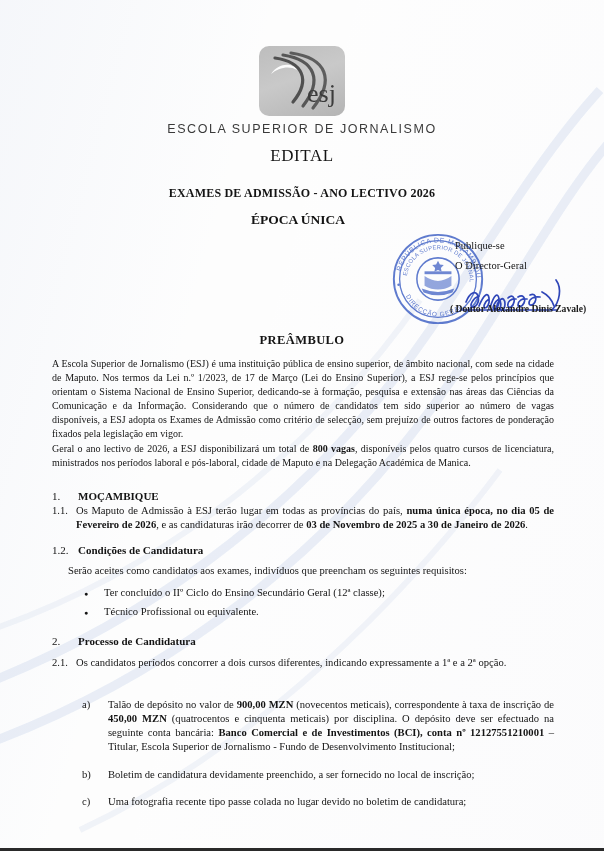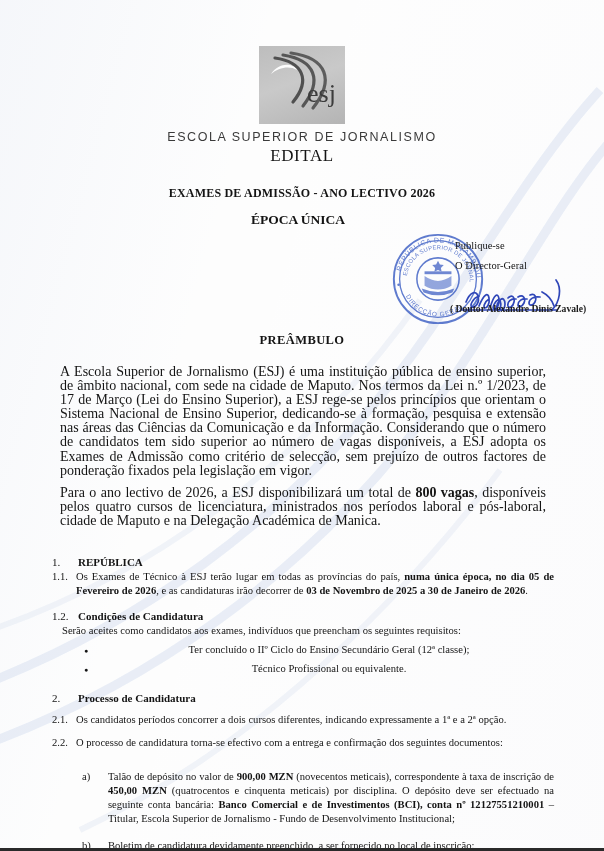--- a/index.html
+++ b/index.html
@@ -41,24 +41,25 @@
   .logo-wrap {
     position: absolute;
     top: 46px;
     left: 0;
     right: 0;
     text-align: center;
   }
   .logo-box {
     display: inline-block;
     width: 86px;
-    height: 78px;
+    height: 70px;
     position: relative;
     background: linear-gradient(160deg,#bdbdbd 0%, #c9c9c9 45%, #b4b4b4 100%);
     vertical-align: top;
+    border-radius: 10px;
   }
   .logo-box svg { display:block; }
 
   .school-name {
     margin-top: 6px;
     text-align: center;
     font-family: "Liberation Sans", "DejaVu Sans", sans-serif;
     font-size: 12.5px;
     letter-spacing: 1.55px;
     color: #3a3a3a;
@@ -138,25 +139,25 @@
     letter-spacing: 0.4px;
   }
 
   .content {
     position: absolute;
     left: 52px;
     top: 357px;
     width: 502px;
   }
   .para {
-    font-size: 14px;
+    font-size: 10px;
     line-height: 14.1px;
     text-align: justify;
     text-justify: inter-word;
-    margin: 8px;
+    margin: 0;
   }
 
   .sect-num-head {
     display: flex;
     font-size: 11px;
     font-weight: bold;
     margin: 0;
   }
   .sect-num-head .num { width: 26px; flex: none; font-weight: normal; }
 
@@ -165,36 +166,35 @@
     font-size: 10.6px;
     line-height: 14.1px;
     margin: 0;
   }
   .numbered .num { width: 24px; flex: none; font-family: Liberation Serif, serif; }
   .numbered .txt { flex: 1; text-align: justify; }
 
   .plain-indent {
     font-size: 10.6px;
     line-height: 14.1px;
-    margin: 2px;
+    margin: 8px;
     padding-left: 8px;
   }
 
   ul.bullets {
     margin: 0;
     padding: 0;
     list-style: none;
   }
   ul.bullets li {
     font-size: 10.6px;
     line-height: 14px;
     padding-left: 52px;
     position: relative;
     margin-top: 5px;
-    text-align: center;
   }
   ul.bullets li:before {
     content: "\25CF";
     position: absolute;
     left: 32px;
     font-size: 7px;
     top: 1px;
   }
 
   .lettered {
@@ -302,32 +302,32 @@
   </svg>
 
   <div class="sig-name">( Doutor Alexandre Dinis Zavale)</div>
 
   <div class="preambulo-head">PREÂMBULO</div>
 
   <div class="content">
 
     <p class="para">A Escola Superior de Jornalismo (ESJ) é uma instituição pública de ensino superior, de âmbito nacional, com sede na cidade de Maputo. Nos termos da Lei n.º 1/2023, de 17 de Março (Lei do Ensino Superior), a ESJ rege-se pelos princípios que orientam o Sistema Nacional de Ensino Superior, dedicando-se à formação, pesquisa e extensão nas áreas das Ciências da Comunicação e da Informação. Considerando que o número de candidatos tem sido superior ao número de vagas disponíveis, a ESJ adopta os Exames de Admissão como critério de selecção, sem prejuízo de outros factores de ponderação fixados pela legislação em vigor.</p>
 
-    <p class="para"><span>Para o ano lectivo de 2026, a ESJ disponibilizará um total de </span><b>800 vagas</b><span>, disponíveis pelos quatro cursos de licenciatura, ministrados nos períodos laboral e pós-laboral, cidade de Maputo e na Delegação Académica de Manica.</span></p>
+    <p class="para"><span>Geral o ano lectivo de 2026, a ESJ disponibilizará um total de </span><b>800 vagas</b><span>, disponíveis pelos quatro cursos de licenciatura, ministrados nos períodos laboral e pós-laboral, cidade de Maputo e na Delegação Académica de Manica.</span></p>
 
     <div class="sp-20"></div>
 
     <div class="sect-num-head">
       <span class="num">1.</span>
-      <span>REPÚBLICA</span>
+      <span>MOÇAMBIQUE</span>
     </div>
 
     <div class="numbered" style="margin-top:2px;">
       <span class="num">1.1.</span>
-      <span class="txt"><span>Os Exames de Técnico à ESJ terão lugar em todas as províncias do país, </span><b>numa única época, no dia 05 de Fevereiro de 2026</b><span>, e as candidaturas irão decorrer de </span><b>03 de Novembro de 2025 a 30 de Janeiro de 2026</b><span>.</span></span>
+      <span class="txt"><span>Os Maputo de Admissão à ESJ terão lugar em todas as províncias do país, </span><b>numa única época, no dia 05 de Fevereiro de 2026</b><span>, e as candidaturas irão decorrer de </span><b>03 de Novembro de 2025 a 30 de Janeiro de 2026</b><span>.</span></span>
     </div>
 
     <div class="sp-12"></div>
 
     <div class="sect-num-head">
       <span class="num">1.2.</span>
       <span>Condições de Candidatura</span>
     </div>
 
     <p class="plain-indent">Serão aceites como candidatos aos exames, indivíduos que preencham os seguintes requisitos:</p>
@@ -346,24 +346,20 @@
 
     <div class="sp-9"></div>
 
     <div class="numbered">
       <span class="num">2.1.</span>
       <span class="txt">Os candidatos períodos concorrer a dois cursos diferentes, indicando expressamente a 1ª e a 2ª opção.</span>
     </div>
 
     <div class="sp-9"></div>
 
-    <div class="numbered">
-      <span class="num">2.2.</span>
-      <span class="txt">O processo de candidatura torna-se efectivo com a entrega e confirmação dos seguintes documentos:</span>
-    </div>
 
     <div class="sp-6"></div>
 
     <div class="lettered">
       <span class="mark">a)</span>
       <span class="txt"><span>Talão de depósito no valor de </span><b>900,00 MZN</b><span> (novecentos meticais), correspondente à taxa de inscrição de </span><b>450,00 MZN</b><span> (quatrocentos e cinquenta meticais) por disciplina. O depósito deve ser efectuado na seguinte conta bancária:  </span><b>Banco Comercial e de Investimentos (BCI), conta nº 12127551210001</b><span> – Titular, Escola Superior de Jornalismo - Fundo de Desenvolvimento Institucional;</span></span>
     </div>
 
     <div class="lettered">
       <span class="mark">b)</span>

